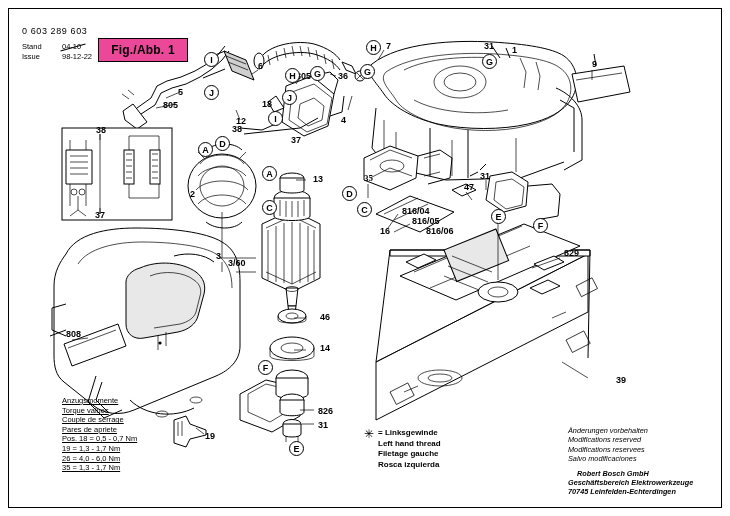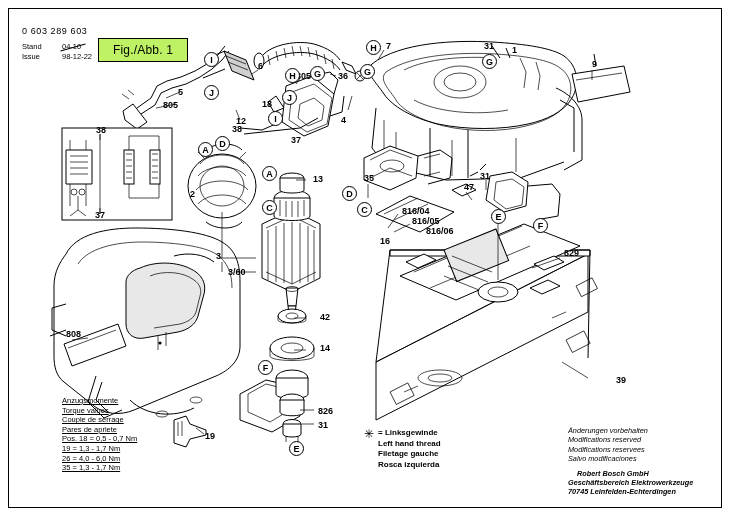--- a/index.html
+++ b/index.html
@@ -19,22 +19,22 @@
   }
   .hdr{position:absolute;font-size:8px;line-height:10px;}
   #hdr-partno{left:22px;top:26px;font-size:9px;letter-spacing:.6px;}
   #hdr-stand{left:22px;top:42px;font-size:7.5px;}
   #hdr-issue{left:22px;top:52px;font-size:7.5px;}
   #hdr-date1{left:62px;top:42px;font-size:7.5px;}
   #hdr-date2{left:62px;top:52px;font-size:7.5px;}
   .strike{position:absolute;left:60px;top:47px;width:26px;height:1px;background:#000;transform:rotate(-16deg);}
   .figbox{
     position:absolute;left:98px;top:38px;width:88px;height:22px;
-    border:1.4px solid #000;background:#bef264;
-    font-size:12px;font-weight:normal;
+    border:1.4px solid #000;background:#ec4899;
+    font-size:12px;font-weight:bold;
     display:flex;align-items:center;justify-content:center;
     letter-spacing:.2px;
   }
   .callout{
     position:absolute;font-size:9px;font-weight:bold;line-height:1;
   }
   .circ{
     position:absolute;width:15px;height:15px;border:1.3px solid #000;border-radius:50%;
     background:#fff;font-size:9px;font-weight:bold;
     display:flex;align-items:center;justify-content:center;
@@ -285,30 +285,30 @@
   <div class="callout" style="left:291px;top:136px;">37</div>
   <div class="callout" style="left:341px;top:116px;">4</div>
   <div class="callout" style="left:484px;top:42px;">31</div>
   <div class="callout" style="left:512px;top:46px;">1</div>
   <div class="callout" style="left:592px;top:60px;">9</div>
   <div class="callout" style="left:96px;top:126px;">38</div>
   <div class="callout" style="left:95px;top:211px;">37</div>
   <div class="callout" style="left:190px;top:190px;">2</div>
   <div class="callout" style="left:313px;top:175px;">13</div>
   <div class="callout" style="left:216px;top:252px;">3</div>
-  <div class="callout" style="left:228px;top:268px;">3/60</div>
-  <div class="callout" style="left:364px;top:174px;">35</div>
+  <div class="callout" style="left:228px;top:259px;">3/60</div>
+  <div class="callout" style="left:364px;top:174px;font-family:Liberation Serif, serif;">35</div>
   <div class="callout" style="left:464px;top:183px;">47</div>
   <div class="callout" style="left:480px;top:172px;">31</div>
   <div class="callout" style="left:402px;top:207px;">816/04</div>
   <div class="callout" style="left:412px;top:217px;">816/05</div>
   <div class="callout" style="left:426px;top:227px;">816/06</div>
-  <div class="callout" style="left:380px;top:237px;">16</div>
+  <div class="callout" style="left:380px;top:227px;">16</div>
   <div class="callout" style="left:564px;top:249px;">829</div>
-  <div class="callout" style="left:320px;top:313px;">42</div>
+  <div class="callout" style="left:320px;top:313px;">46</div>
   <div class="callout" style="left:320px;top:344px;">14</div>
   <div class="callout" style="left:318px;top:407px;">826</div>
   <div class="callout" style="left:318px;top:421px;">31</div>
   <div class="callout" style="left:66px;top:330px;">808</div>
   <div class="callout" style="left:205px;top:432px;">19</div>
   <div class="callout" style="left:616px;top:376px;">39</div>
 
   <div class="circ" style="left:204px;top:52px;">I</div>
   <div class="circ" style="left:204px;top:85px;">J</div>
   <div class="circ" style="left:285px;top:68px;">H</div>

